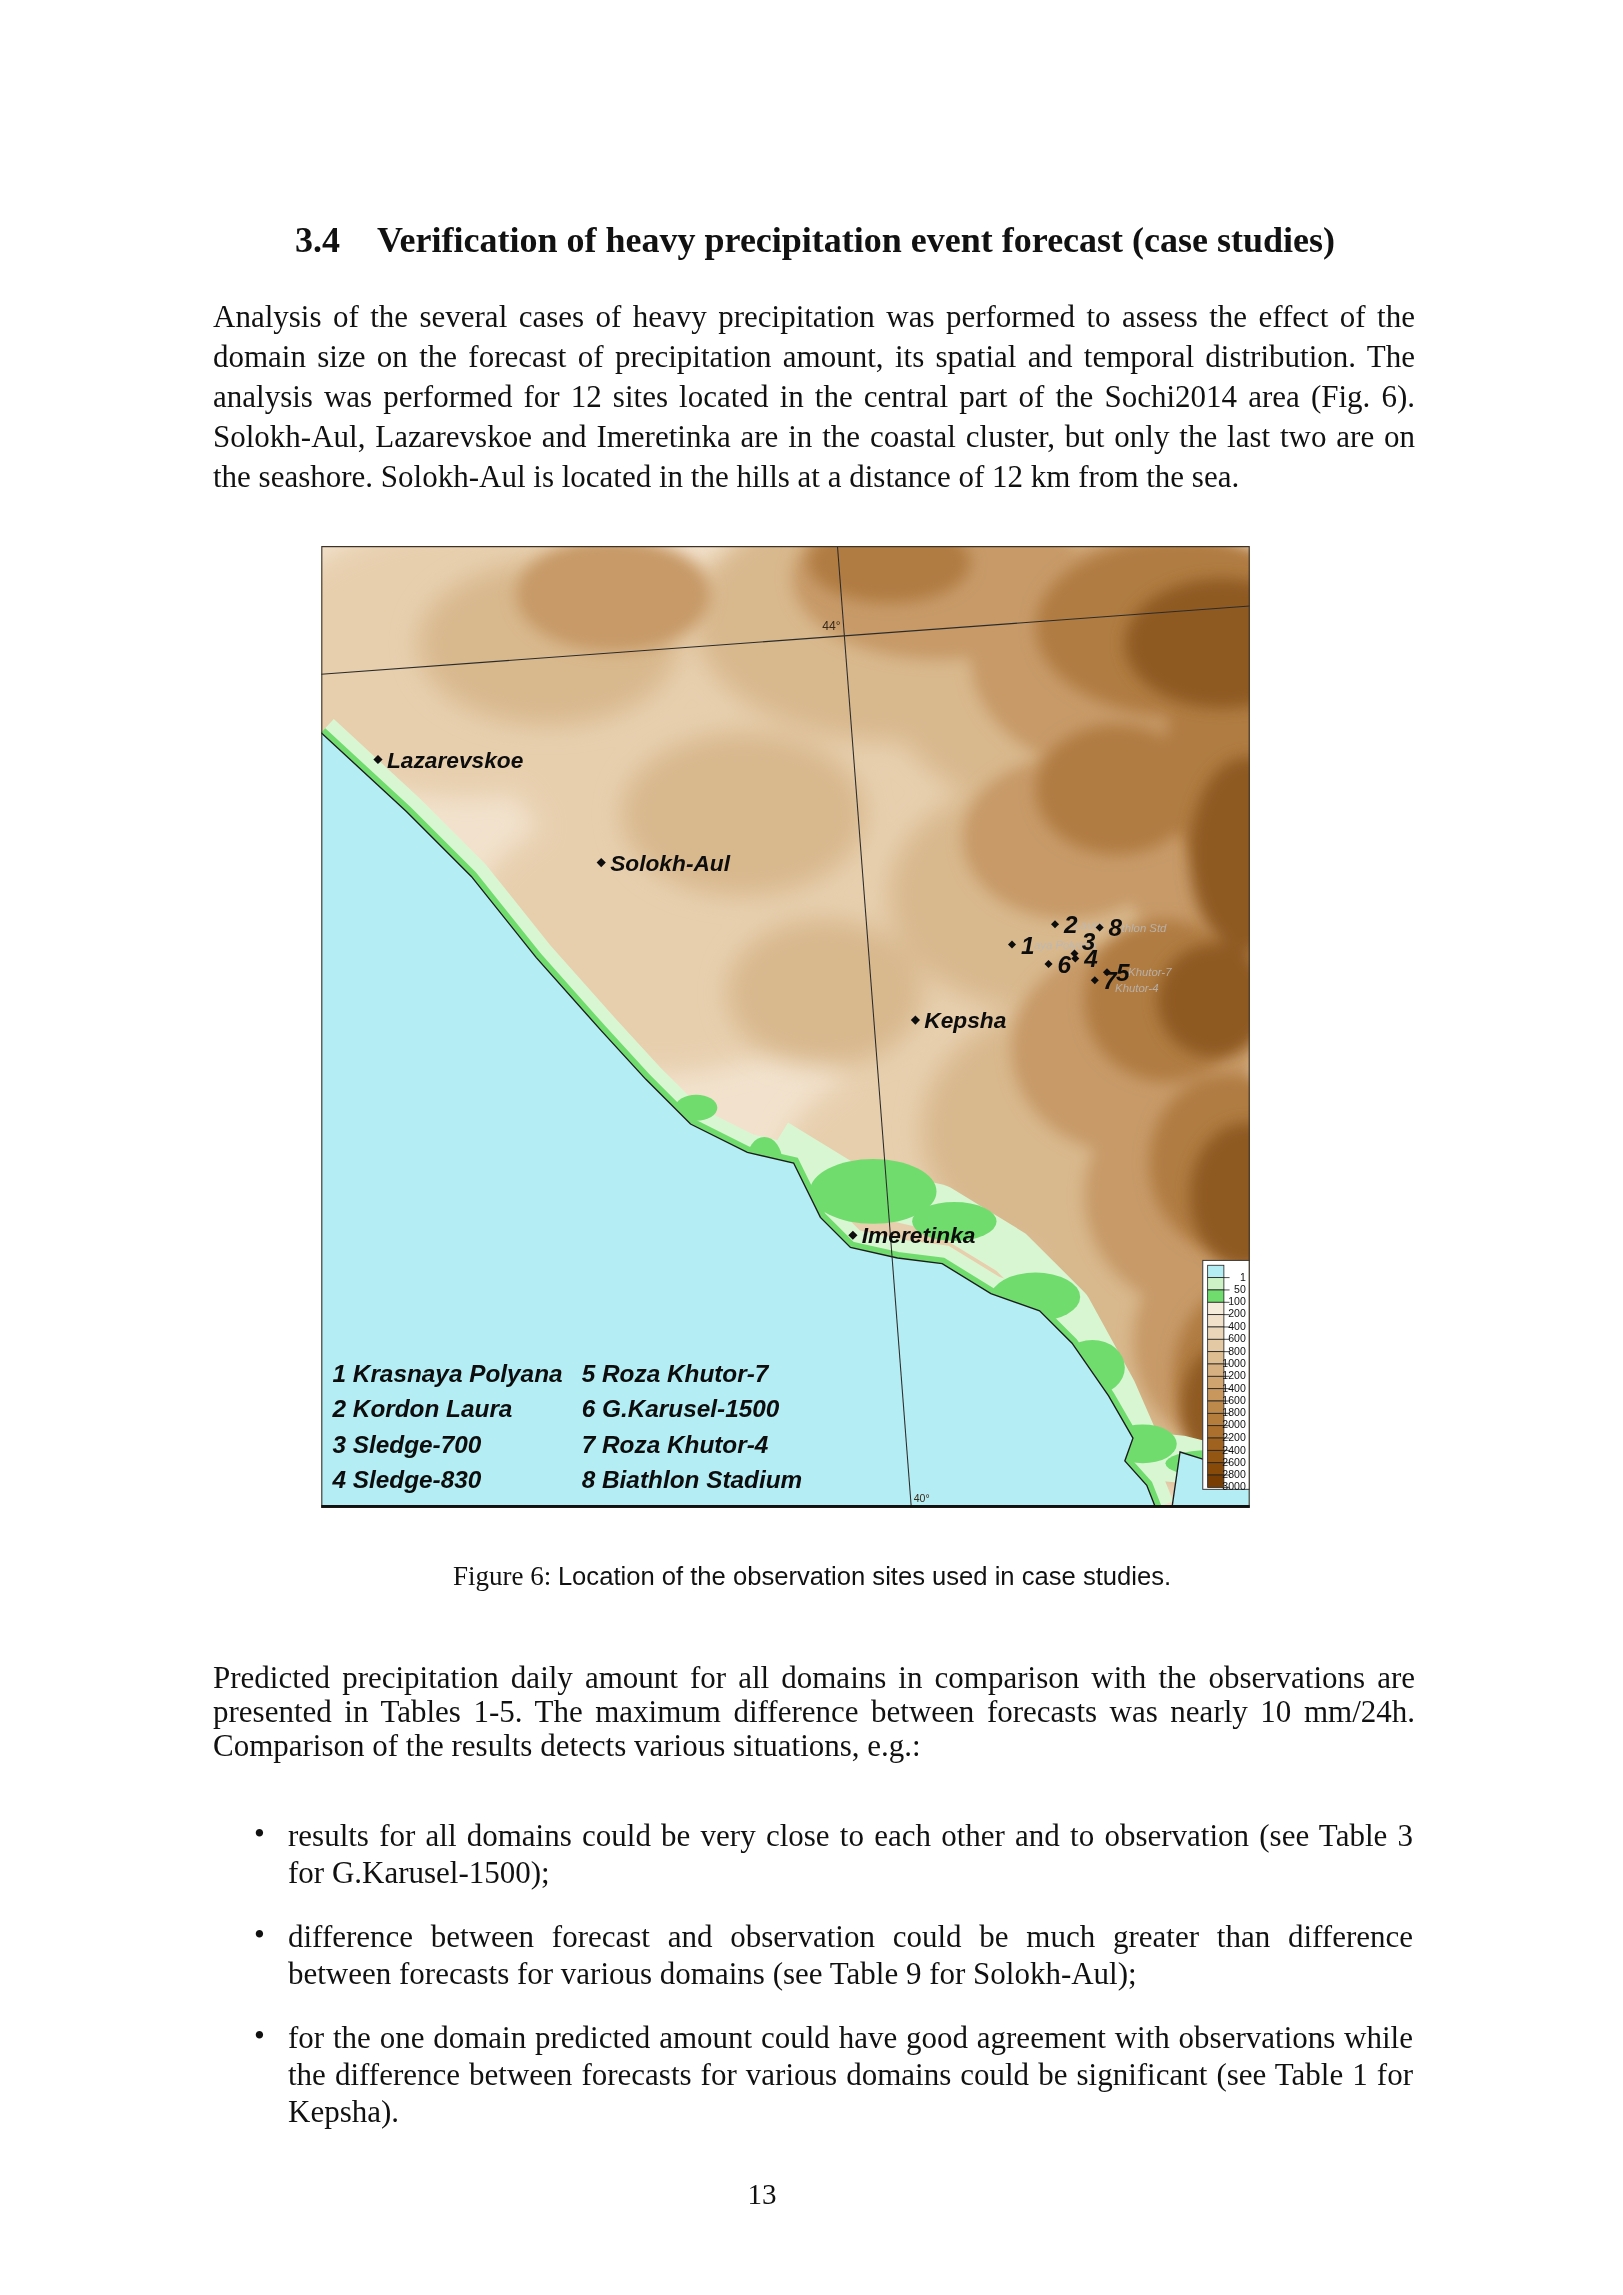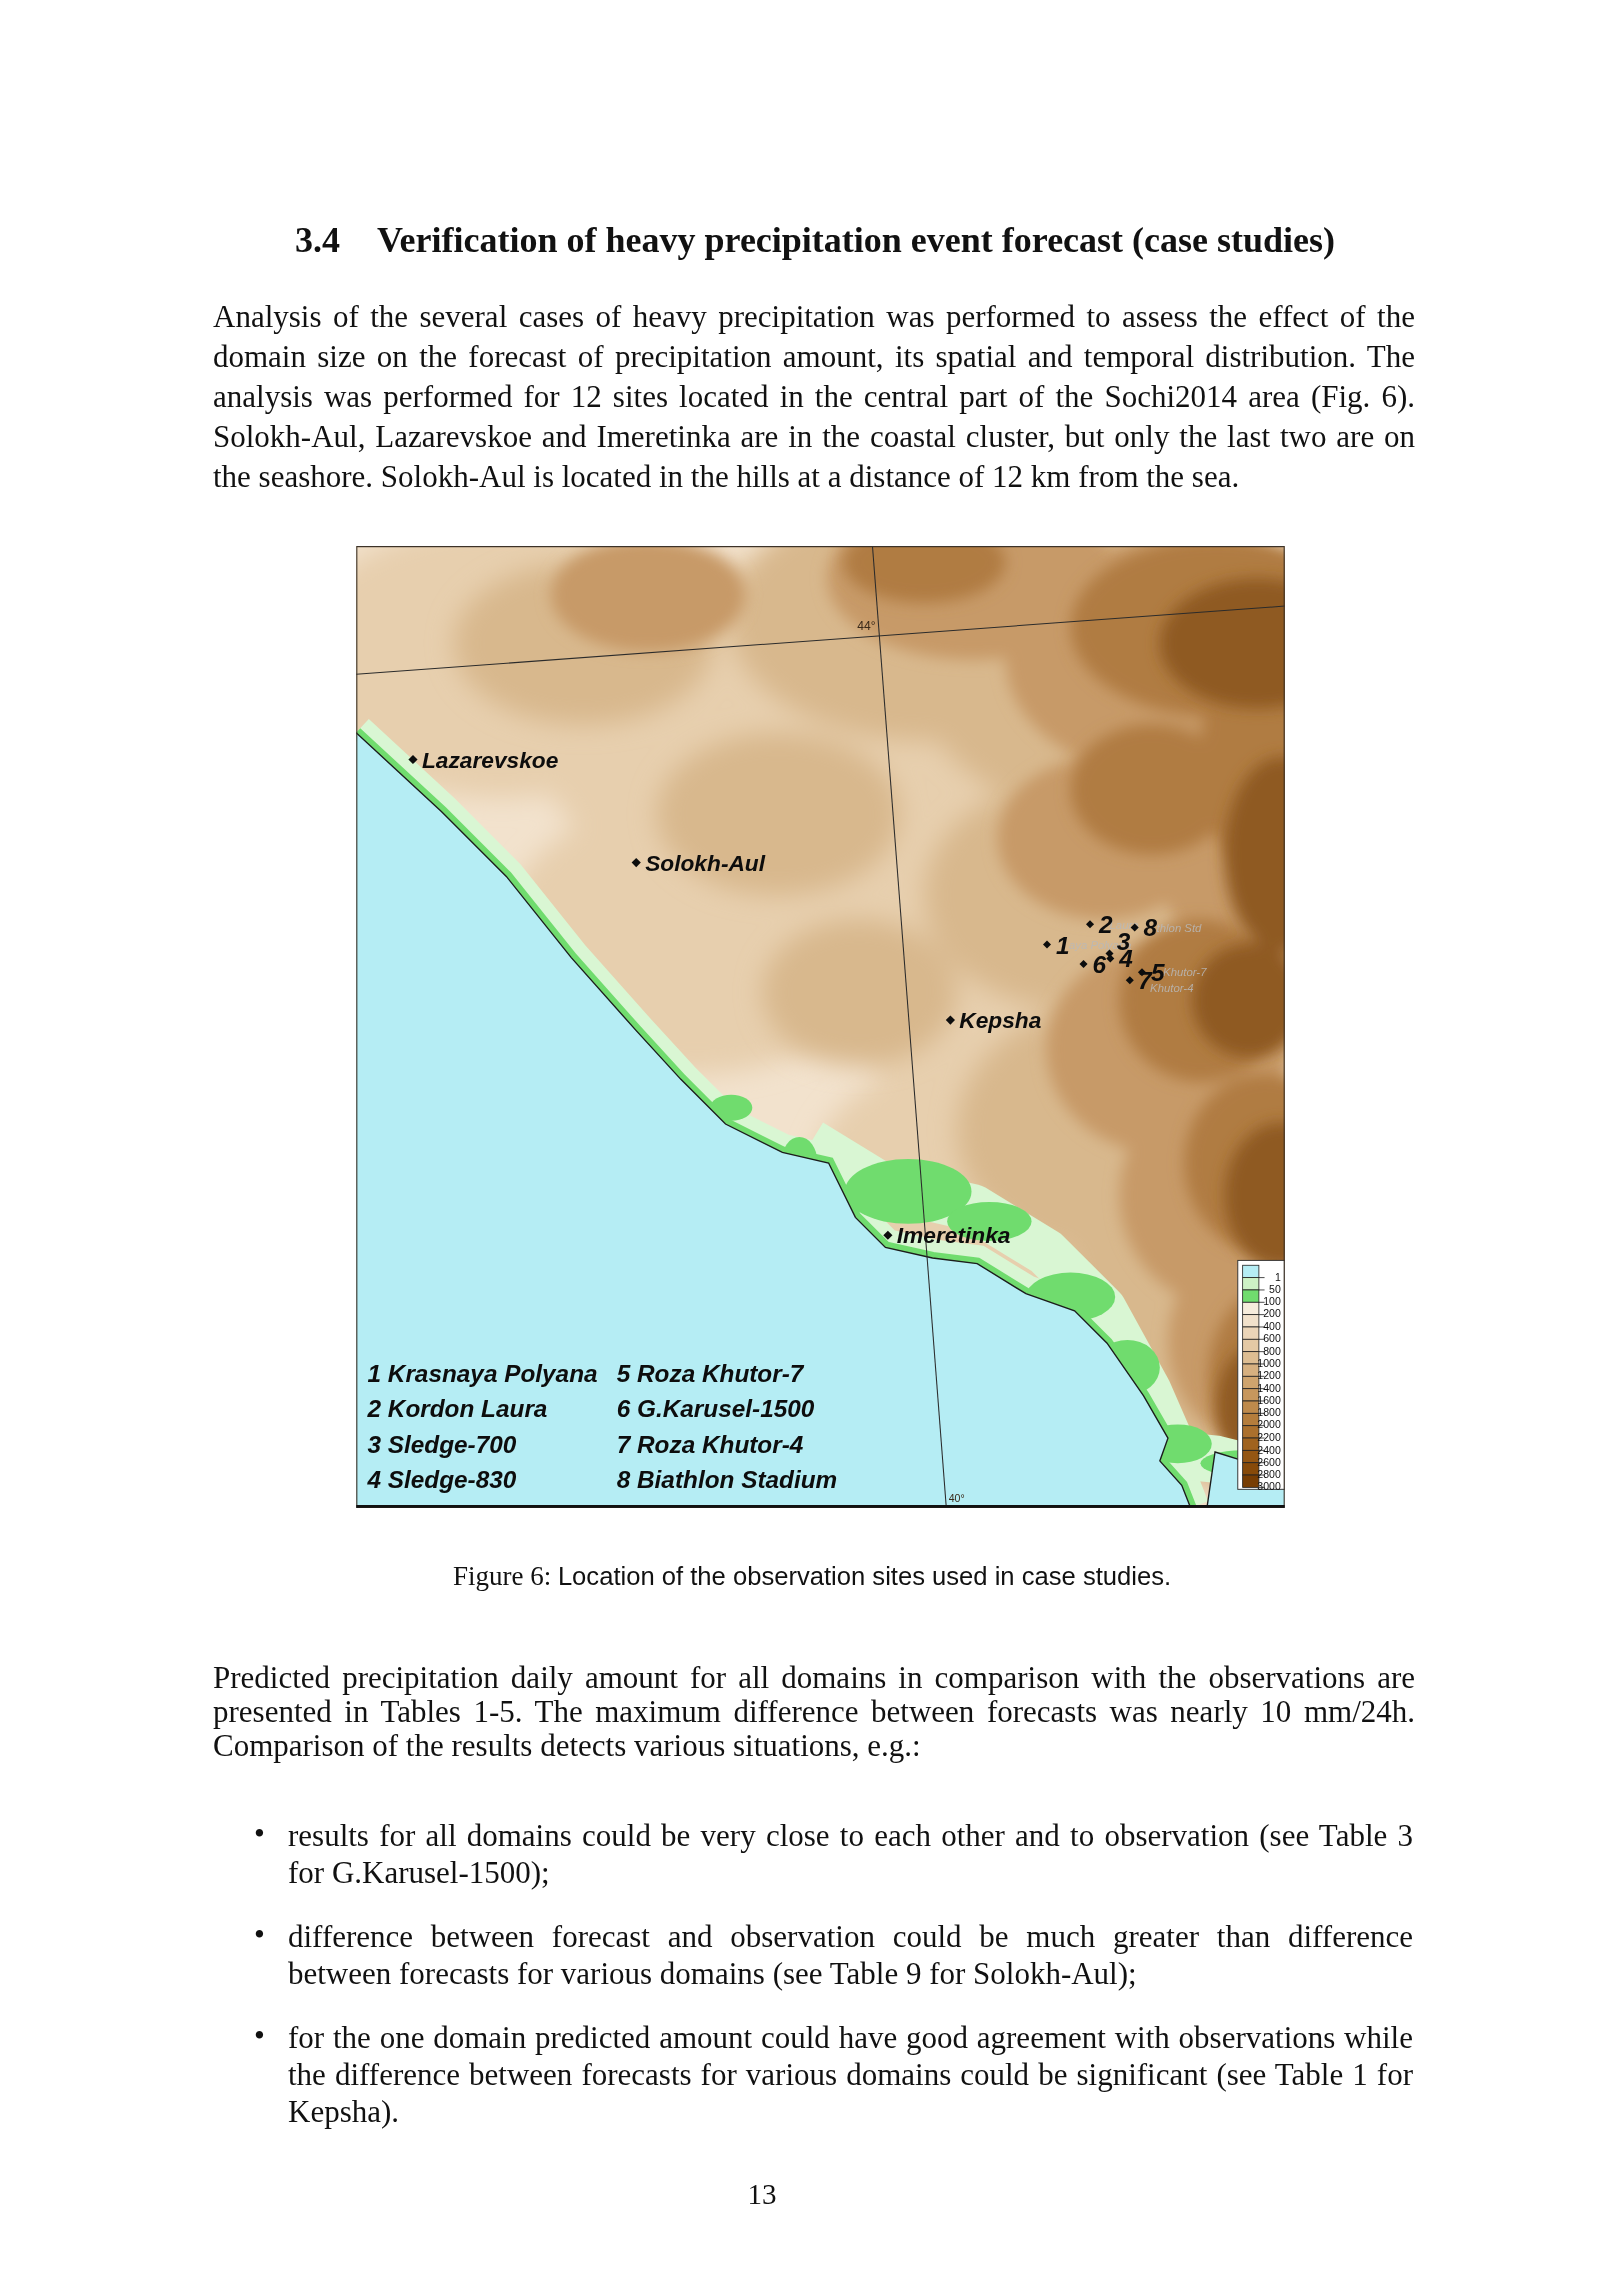--- a/index.html
+++ b/index.html
@@ -25,21 +25,21 @@
   }
   .caption .cap-body{font-family:"Liberation Sans", sans-serif;font-size:25.6px;}
   .bullet-list{left:254px;top:1817px;width:1159px;}
   .bullet-item{
     position:relative;padding-left:34px;margin-bottom:27px;
     font-size:31px;line-height:37px;text-align:justify;
   }
   .bullet-glyph{position:absolute;left:0;top:-1.6px;font-size:31px;}
   .page-number{left:0;top:2178px;width:1524px;text-align:center;font-size:29px;}
   
-  #map-wrap{left:356px;top:546px;width:778px;height:962px;}
+  #map-wrap{left:321px;top:546px;width:778px;height:962px;}
   svg text{font-family:"Liberation Sans", sans-serif;}
   .city-label{font-size:28px;font-style:italic;font-weight:600;fill:#0d0d0d;}
   .num-label{font-size:30px;font-style:italic;font-weight:600;fill:#0d0d0d;}
   .list-label{font-size:30px;font-style:italic;font-weight:600;fill:#0d0d0d;}
   .ghost-label{font-size:14px;font-style:italic;fill:#b9b9b9;opacity:0.85;}
   .grat-label{font-size:15px;fill:#3a2a1a;}
   .legend-label{font-size:13px;fill:#111;}
 </style>
 </head>
 <body>

